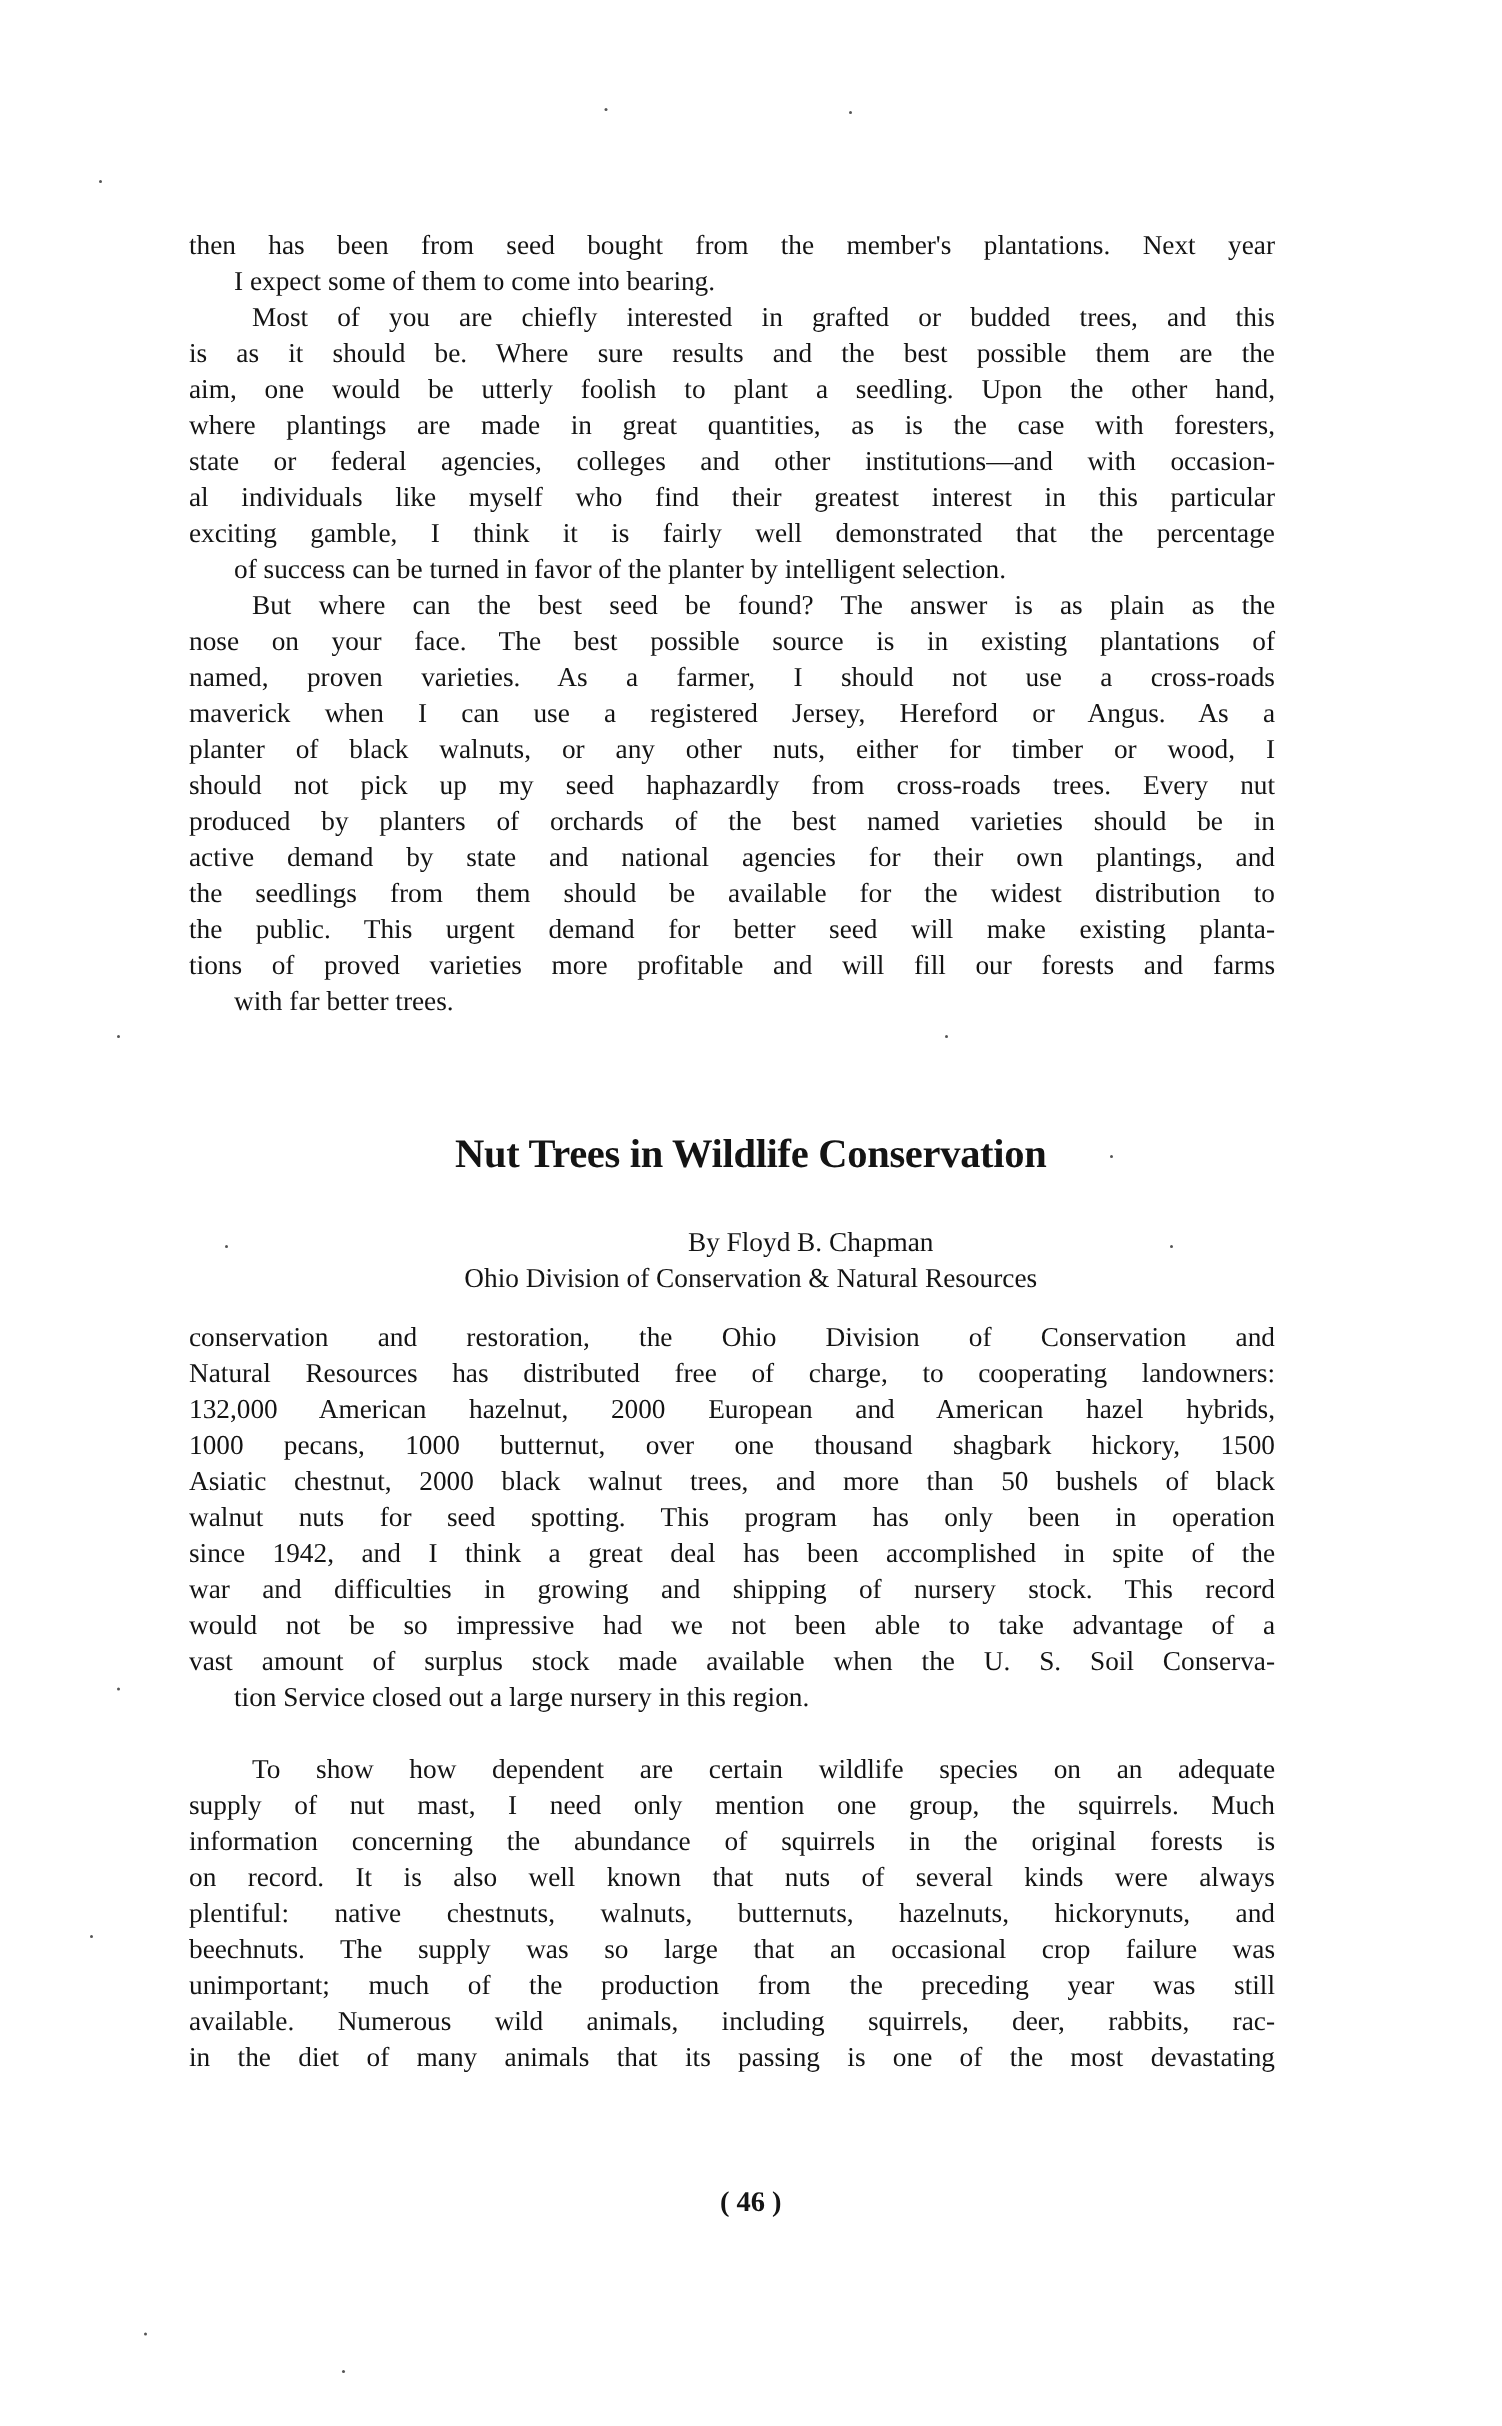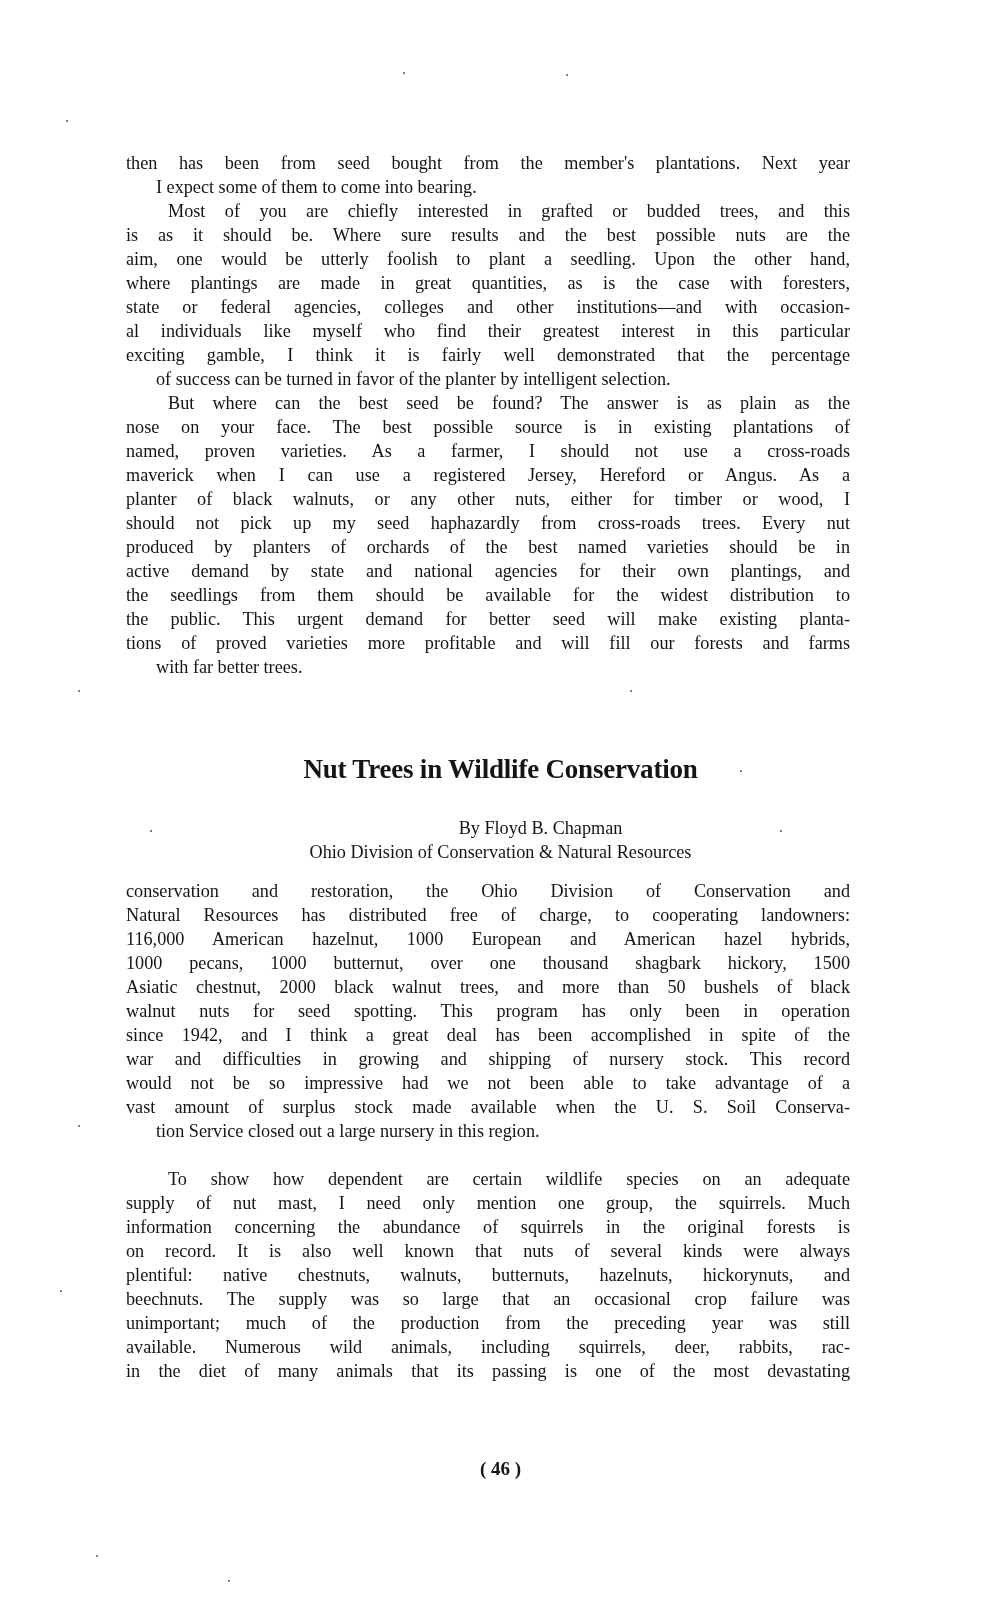--- a/index.html
+++ b/index.html
@@ -51,21 +51,21 @@
 
 <div class="page">
 
   <div class="block" style="top:151px;">
     <span class="line">then has been from seed bought from the member's plantations. Next year</span>
     <span class="line last">I expect some of them to come into bearing.</span>
   </div>
 
   <div class="block" style="top:199px;">
     <span class="line indent">Most of you are chiefly interested in grafted or budded trees, and this</span>
-    <span class="line">is as it should be. Where sure results and the best possible nuts are the</span>
+    <span class="line">is as it should be. Where sure results and the best possible them are the</span>
     <span class="line">aim, one would be utterly foolish to plant a seedling. Upon the other hand,</span>
     <span class="line">where plantings are made in great quantities, as is the case with foresters,</span>
     <span class="line">state or federal agencies, colleges and other institutions—and with occasion-</span>
     <span class="line">al individuals like myself who find their greatest interest in this particular</span>
     <span class="line">exciting gamble, I think it is fairly well demonstrated that the percentage</span>
     <span class="line last">of success can be turned in favor of the planter by intelligent selection.</span>
   </div>
 
   <div class="block" style="top:391px;">
     <span class="line indent">But where can the best seed be found? The answer is as plain as the</span>
@@ -82,21 +82,21 @@
     <span class="line last">with far better trees.</span>
   </div>
 
   <div class="title">Nut Trees in Wildlife Conservation</div>
   <div class="byline">By Floyd B. Chapman</div>
   <div class="affil">Ohio Division of Conservation &amp; Natural Resources</div>
 
   <div class="block" style="top:879px;">
     <span class="line">conservation and restoration, the Ohio Division of Conservation and</span>
     <span class="line">Natural Resources has distributed free of charge, to cooperating landowners:</span>
-    <span class="line">116,000 American hazelnut, 1000 European and American hazel hybrids,</span>
+    <span class="line">132,000 American hazelnut, 2000 European and American hazel hybrids,</span>
     <span class="line">1000 pecans, 1000 butternut, over one thousand shagbark hickory, 1500</span>
     <span class="line">Asiatic chestnut, 2000 black walnut trees, and more than 50 bushels of black</span>
     <span class="line">walnut nuts for seed spotting. This program has only been in operation</span>
     <span class="line">since 1942, and I think a great deal has been accomplished in spite of the</span>
     <span class="line">war and difficulties in growing and shipping of nursery stock. This record</span>
     <span class="line">would not be so impressive had we not been able to take advantage of a</span>
     <span class="line">vast amount of surplus stock made available when the U. S. Soil Conserva-</span>
     <span class="line last">tion Service closed out a large nursery in this region.</span>
   </div>
 

